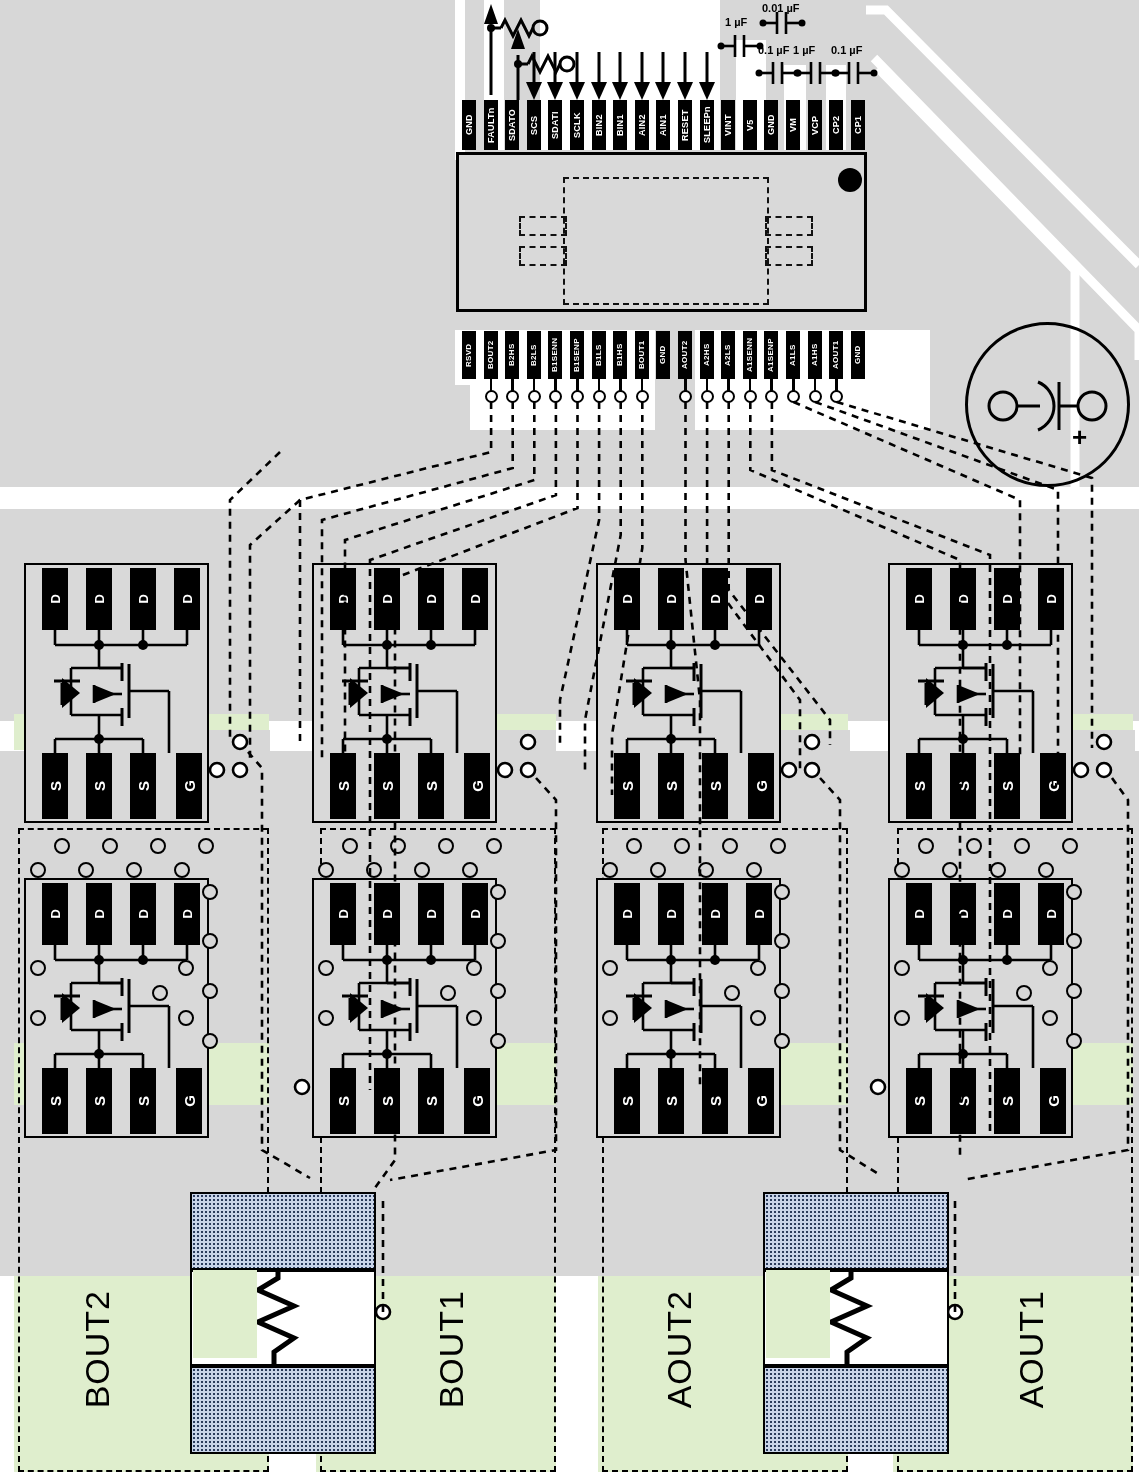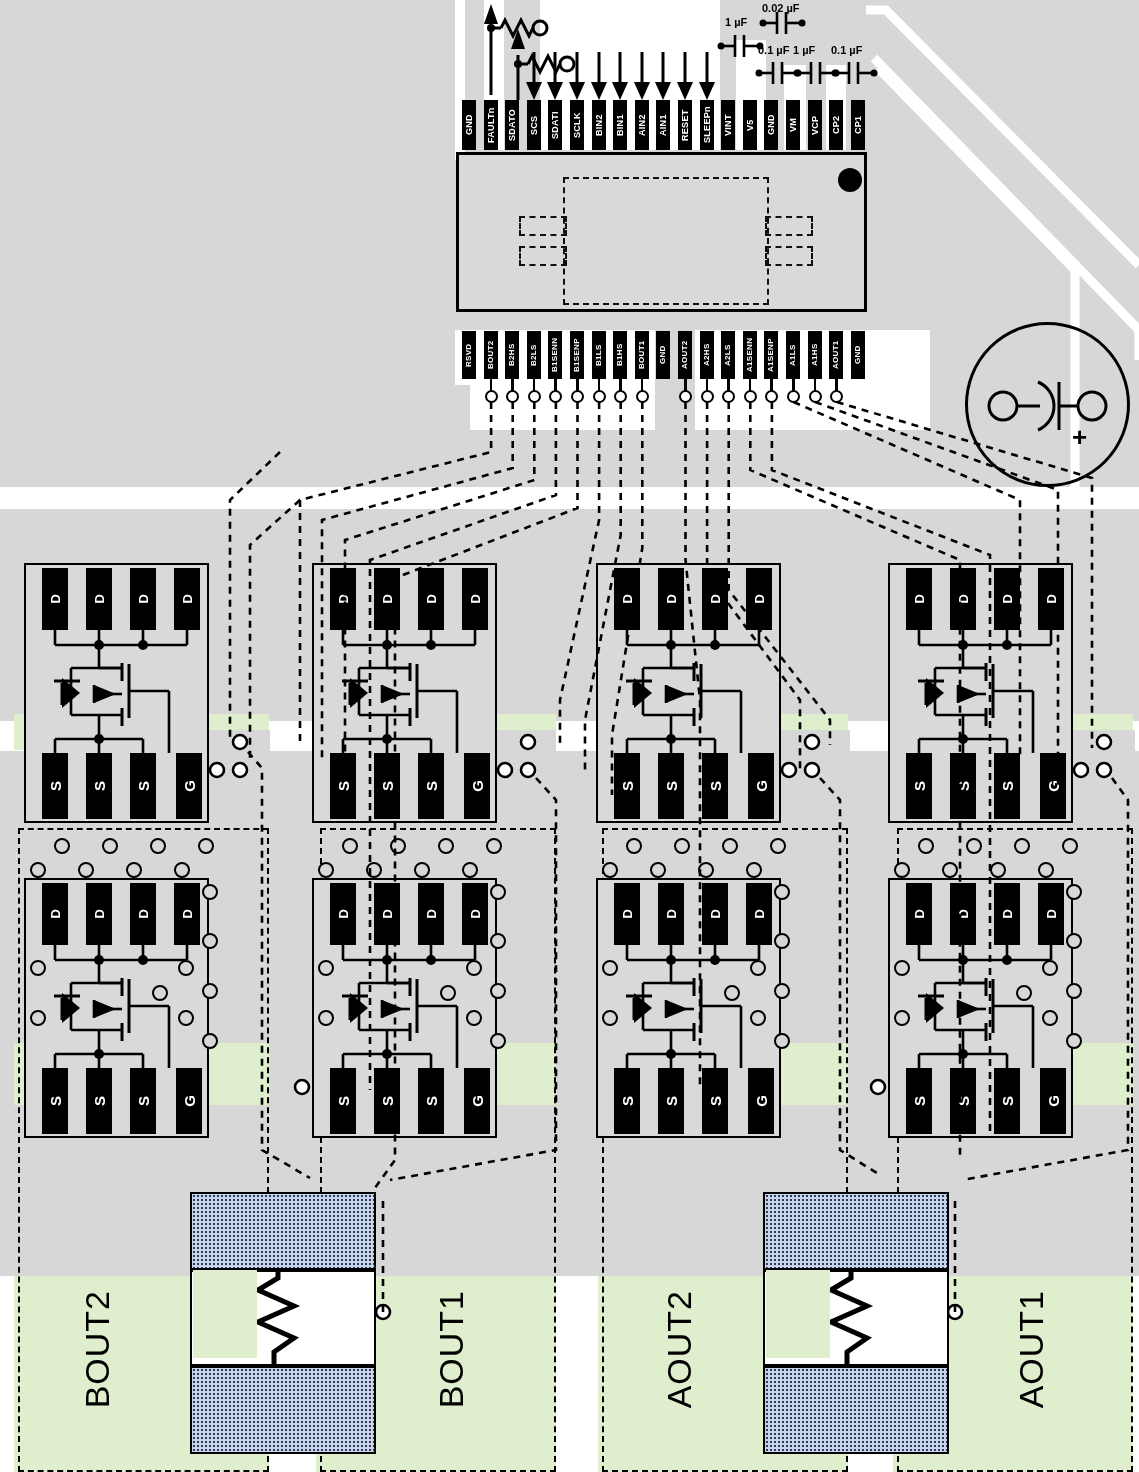--- a/index.html
+++ b/index.html
@@ -255,21 +255,21 @@
       </svg>
       <div class="caplbl" style="left: 725px; top: 16px;">1 µF</div>
       <svg class="capsym" style="left:760px;top:10px;width:46px;height:26px;">
         <circle cx="3" cy="13" r="3.5" fill="#000"></circle>
         <line x1="3" y1="13" x2="17" y2="13" stroke="#000" stroke-width="2.6"></line>
         <line x1="17" y1="2" x2="17" y2="24" stroke="#000" stroke-width="2.6"></line>
         <line x1="26" y1="2" x2="26" y2="24" stroke="#000" stroke-width="2.6"></line>
         <line x1="26" y1="13" x2="39" y2="13" stroke="#000" stroke-width="2.6"></line>
         <circle cx="42" cy="13" r="3.5" fill="#000"></circle>
       </svg>
-      <div class="caplbl" style="left: 762px; top: 2px;">0.02 µF</div>
+      <div class="caplbl" style="left: 762px; top: 2px;">0.01 µF</div>
       <svg class="capsym" style="left:756px;top:60px;width:46px;height:26px;">
         <circle cx="3" cy="13" r="3.5" fill="#000"></circle>
         <line x1="3" y1="13" x2="17" y2="13" stroke="#000" stroke-width="2.6"></line>
         <line x1="17" y1="2" x2="17" y2="24" stroke="#000" stroke-width="2.6"></line>
         <line x1="26" y1="2" x2="26" y2="24" stroke="#000" stroke-width="2.6"></line>
         <line x1="26" y1="13" x2="39" y2="13" stroke="#000" stroke-width="2.6"></line>
         <circle cx="42" cy="13" r="3.5" fill="#000"></circle>
       </svg>
       <div class="caplbl" style="left: 758px; top: 44px;">0.1 µF</div>
       <svg class="capsym" style="left:794px;top:60px;width:46px;height:26px;">

